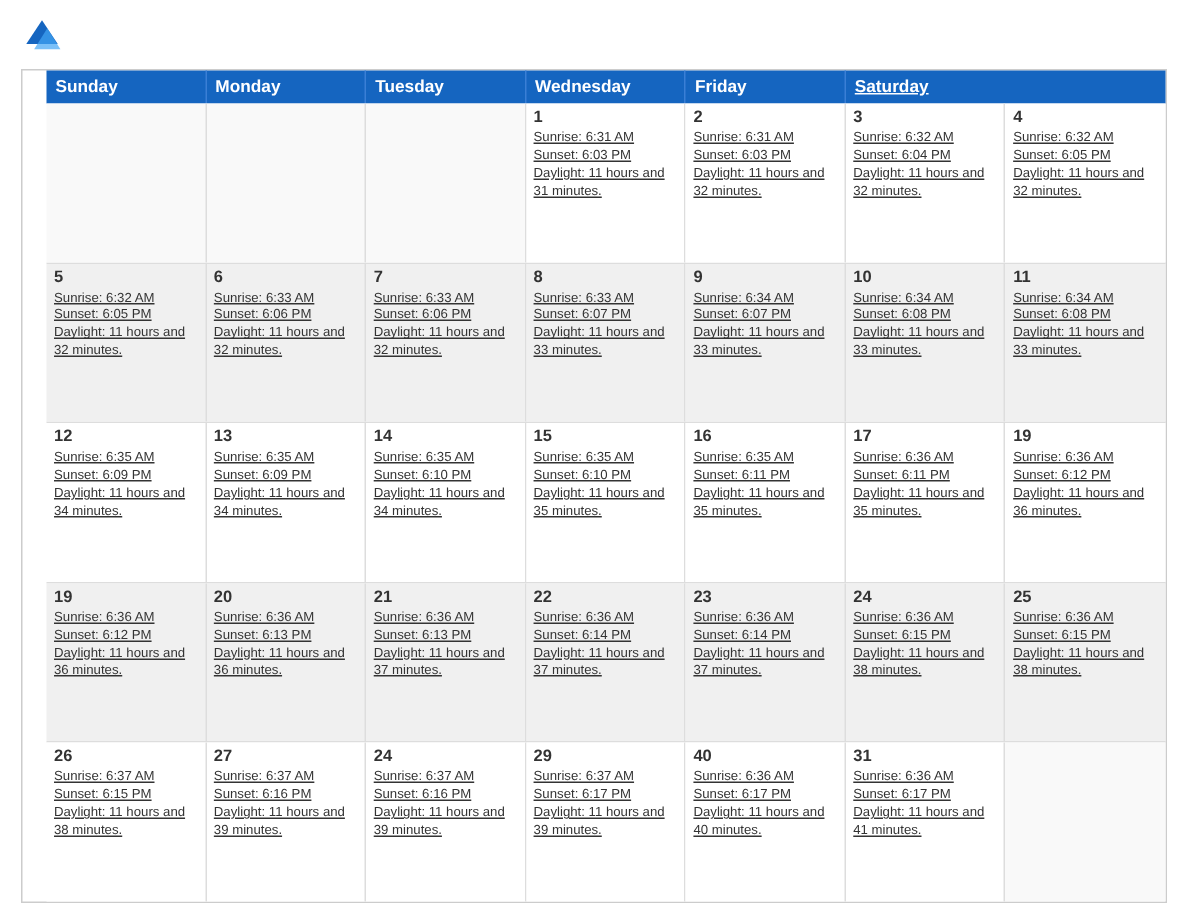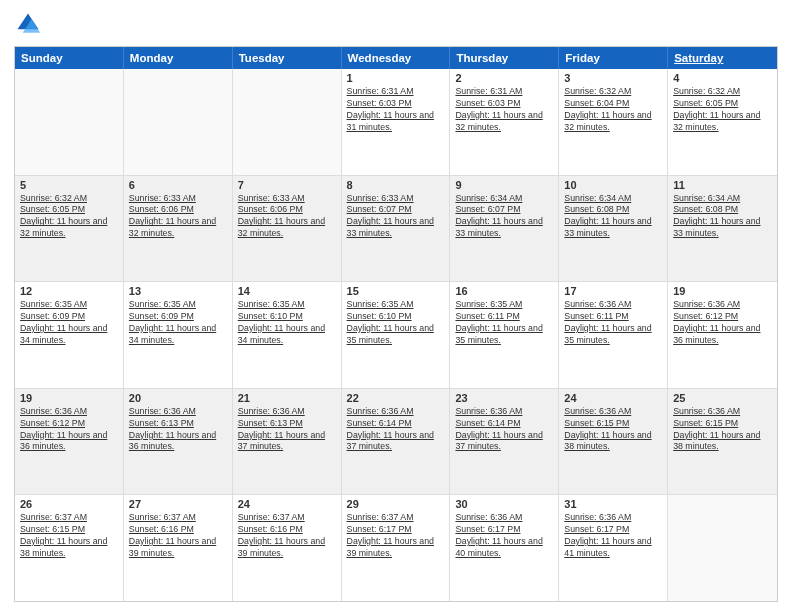--- a/index.html
+++ b/index.html
@@ -58,20 +58,21 @@
     }
     .title-location {
       font-size: 14px;
       color: #555;
     }
     .calendar {
       flex: 1;
       display: flex;
       flex-direction: column;
       border: 1px solid #ccc;
+      padding-left: 16px;
     }
     .cal-header {
       display: grid;
       grid-template-columns: repeat(7, 1fr);
       background: #1565c0;
     }
     .cal-header-cell {
       color: #fff;
       font-size: 11.5px;
       font-weight: bold;
@@ -136,21 +137,20 @@
       <div class="title-location"></div>
     </div>
   </div>
 
   <div class="calendar">
     <div class="cal-header" id="cal-header">
         <div class="cal-header-cell">Sunday</div>
         <div class="cal-header-cell">Monday</div>
         <div class="cal-header-cell">Tuesday</div>
         <div class="cal-header-cell">Wednesday</div>
-        <div class="cal-header-cell">Thursday</div>
         <div class="cal-header-cell">Friday</div>
         <div class="cal-header-cell">Saturday</div>
       </div>
     <div class="cal-body" id="cal-body">
         <div class="cal-row">
           <div class="cal-cell empty"></div>
           <div class="cal-cell empty"></div>
           <div class="cal-cell empty"></div>
           <div class="cal-cell">
             <span class="day-num">1</span>
@@ -328,21 +328,21 @@
 Sunset: 6:16 PM
 Daylight: 11 hours and 39 minutes.</div>
           </div>
           <div class="cal-cell">
             <span class="day-num">29</span>
             <div class="cell-text" style="white-space: pre-line;">Sunrise: 6:37 AM
 Sunset: 6:17 PM
 Daylight: 11 hours and 39 minutes.</div>
           </div>
           <div class="cal-cell">
-            <span class="day-num">30</span>
+            <span class="day-num">40</span>
             <div class="cell-text" style="white-space: pre-line;">Sunrise: 6:36 AM
 Sunset: 6:17 PM
 Daylight: 11 hours and 40 minutes.</div>
           </div>
           <div class="cal-cell">
             <span class="day-num">31</span>
             <div class="cell-text" style="white-space: pre-line;">Sunrise: 6:36 AM
 Sunset: 6:17 PM
 Daylight: 11 hours and 41 minutes.</div>
           </div>

